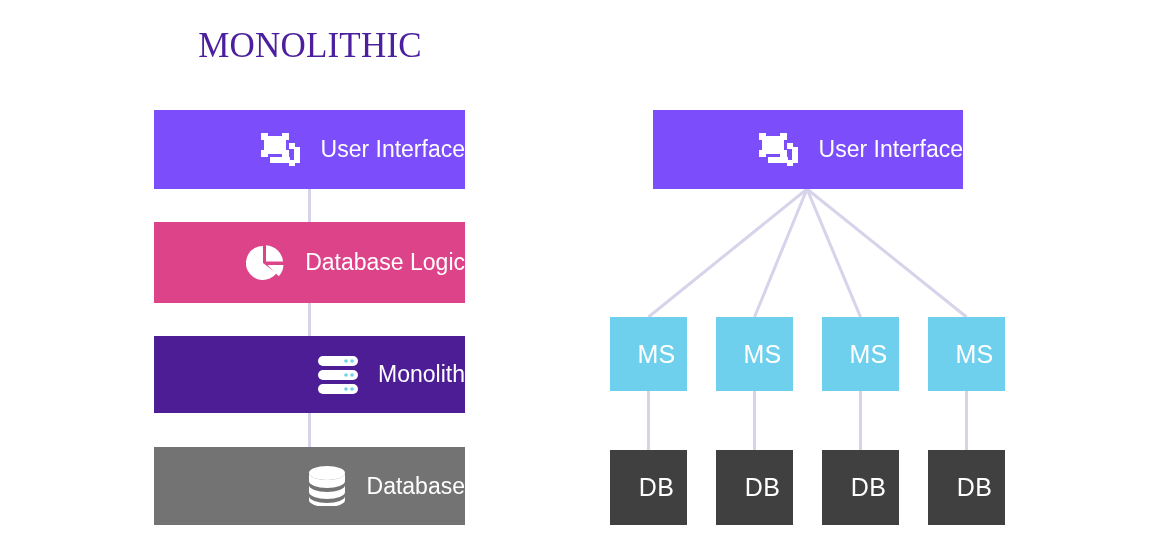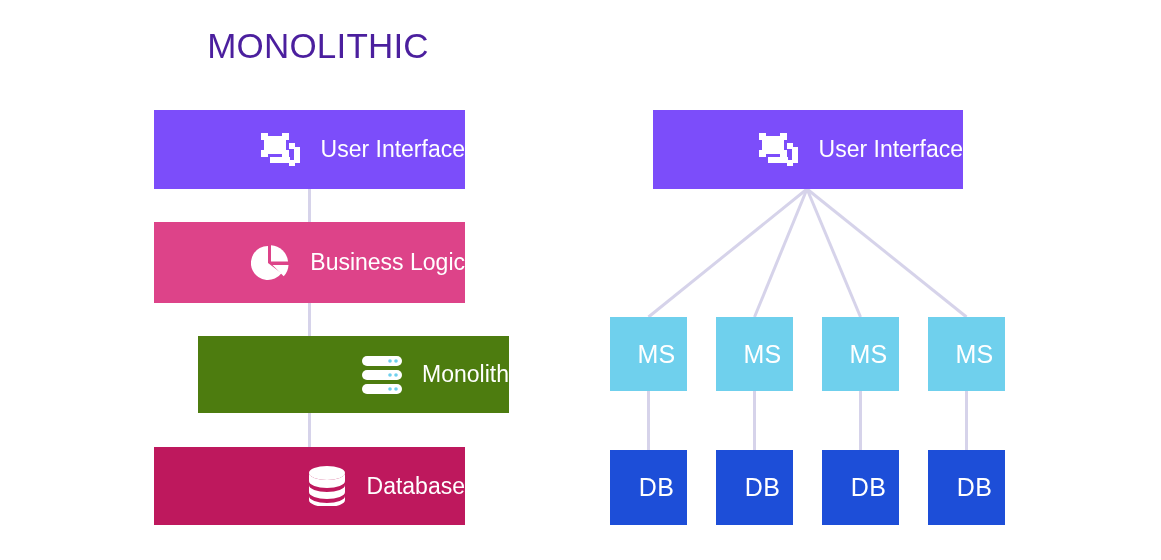--- a/index.html
+++ b/index.html
@@ -23,21 +23,21 @@
   .title {
     position: absolute;
     top: 26px;
     font-size: 35px;
     font-weight: 400;
     letter-spacing: 0.2px;
     color: #4b1f9e;
     text-align: center;
     white-space: nowrap;
   }
-  #title-monolithic { left: 8px; width: 620px; }
+  #title-monolithic { left: 0px; width: 620px; font-family: Liberation Serif, serif; }
   #title-microservices { left: 500px; width: 620px; }
 
   
   .box {
     position: absolute;
     box-sizing: border-box;
     display: flex;
     align-items: center;
     color: #ffffff;
     justify-content: flex-end;
@@ -59,22 +59,22 @@
     width: 44px;
     height: 44px;
     margin-right: 18px;
     display: flex;
     align-items: center;
     justify-content: center;
     flex: 0 0 auto;
   }
   #mono-ui      { top: 110px; height: 79px;  background: #7c4dfa; }
   #mono-logic   { top: 222px; height: 81px;  background: #dd4389; }
-  #mono-core    { top: 336px; height: 77px;  background: #4d7c0f; margin-left: 44px; }
-  #mono-db      { top: 447px; height: 78px;  background: #be185d; }
+  #mono-core    { top: 336px; height: 77px;  background: #4c1d95; }
+  #mono-db      { top: 447px; height: 78px;  background: #737373; }
 
   
   #ms-ui {
     left: 653px;
     top: 110px;
     width: 310px;
     height: 79px;
     background: #7c4dfa;
     padding-left: 38px;
   }
@@ -97,21 +97,21 @@
     justify-content: center;
     padding-left: 16px;
   }
   .node-label {
     font-size: 25px;
     color: #ffffff;
     font-weight: 400;
     letter-spacing: 0.3px;
   }
   .ms-box { width: 77px; height: 74px; top: 317px; background: #6fd0ed; }
-  .db-box { width: 77px; height: 75px; top: 450px; background: #1d4ed8; }
+  .db-box { width: 77px; height: 75px; top: 450px; background: #404040; }
 
   
   .wires {
     position: absolute;
     left: 0; top: 0;
     width: 1161px;
     height: 560px;
     pointer-events: none;
   }
 
@@ -162,21 +162,21 @@
   </div>
 
   <div class="box mono-row" id="mono-logic">
     <span class="box-icon">
       <svg width="38" height="38" viewBox="0 0 38 38" xmlns="http://www.w3.org/2000/svg" fill="#ffffff">
         <path d="M17 2 A17 17 0 1 0 30.5 29.2 L17 19 Z"></path>
         <path d="M20 1.2 A18 18 0 0 1 37 17.5 L20 17.5 Z"></path>
         <path d="M21.5 21 L37.5 21 A17 17 0 0 1 32.7 32.2 Z"></path>
       </svg>
     </span>
-    <span class="box-label">Business Logic</span>
+    <span class="box-label">Database Logic</span>
   </div>
 
   <div class="box mono-row" id="mono-core">
     <span class="box-icon">
       <svg width="40" height="38" viewBox="0 0 40 38" xmlns="http://www.w3.org/2000/svg">
         <g fill="#ffffff">
           <rect x="0" y="0" width="40" height="10" rx="5"></rect>
           <rect x="0" y="14" width="40" height="10" rx="5"></rect>
           <rect x="0" y="28" width="40" height="10" rx="5"></rect>
         </g>

